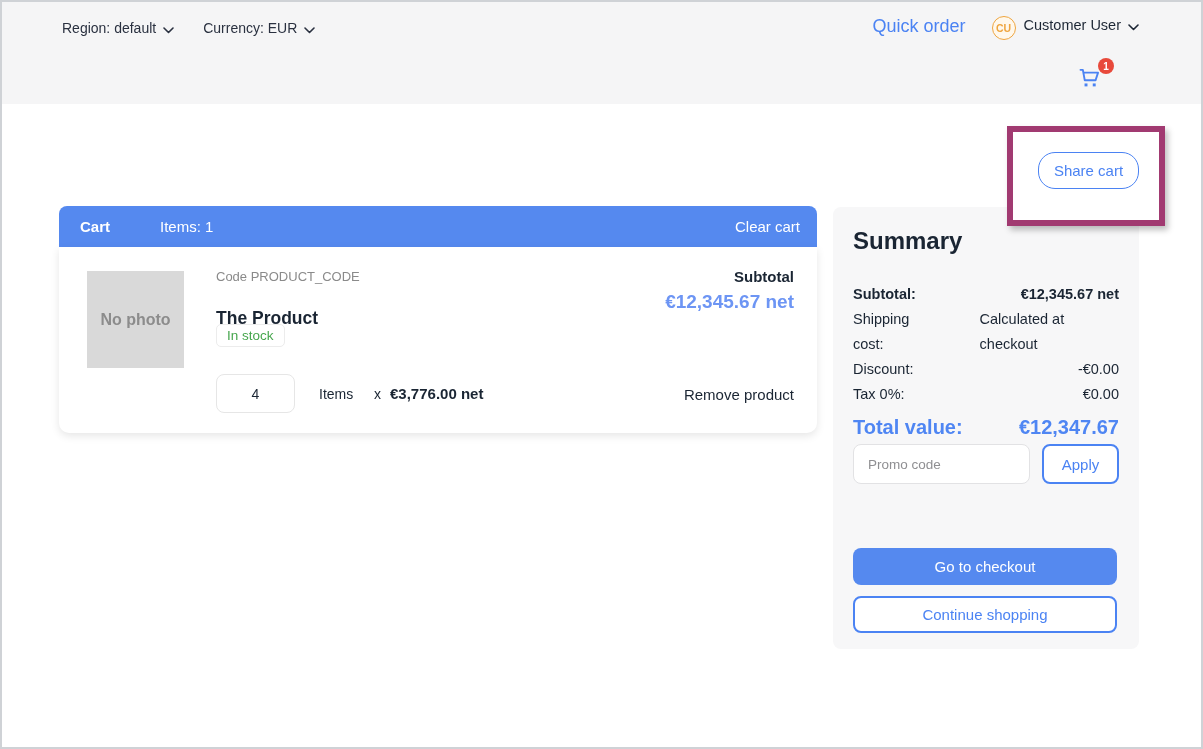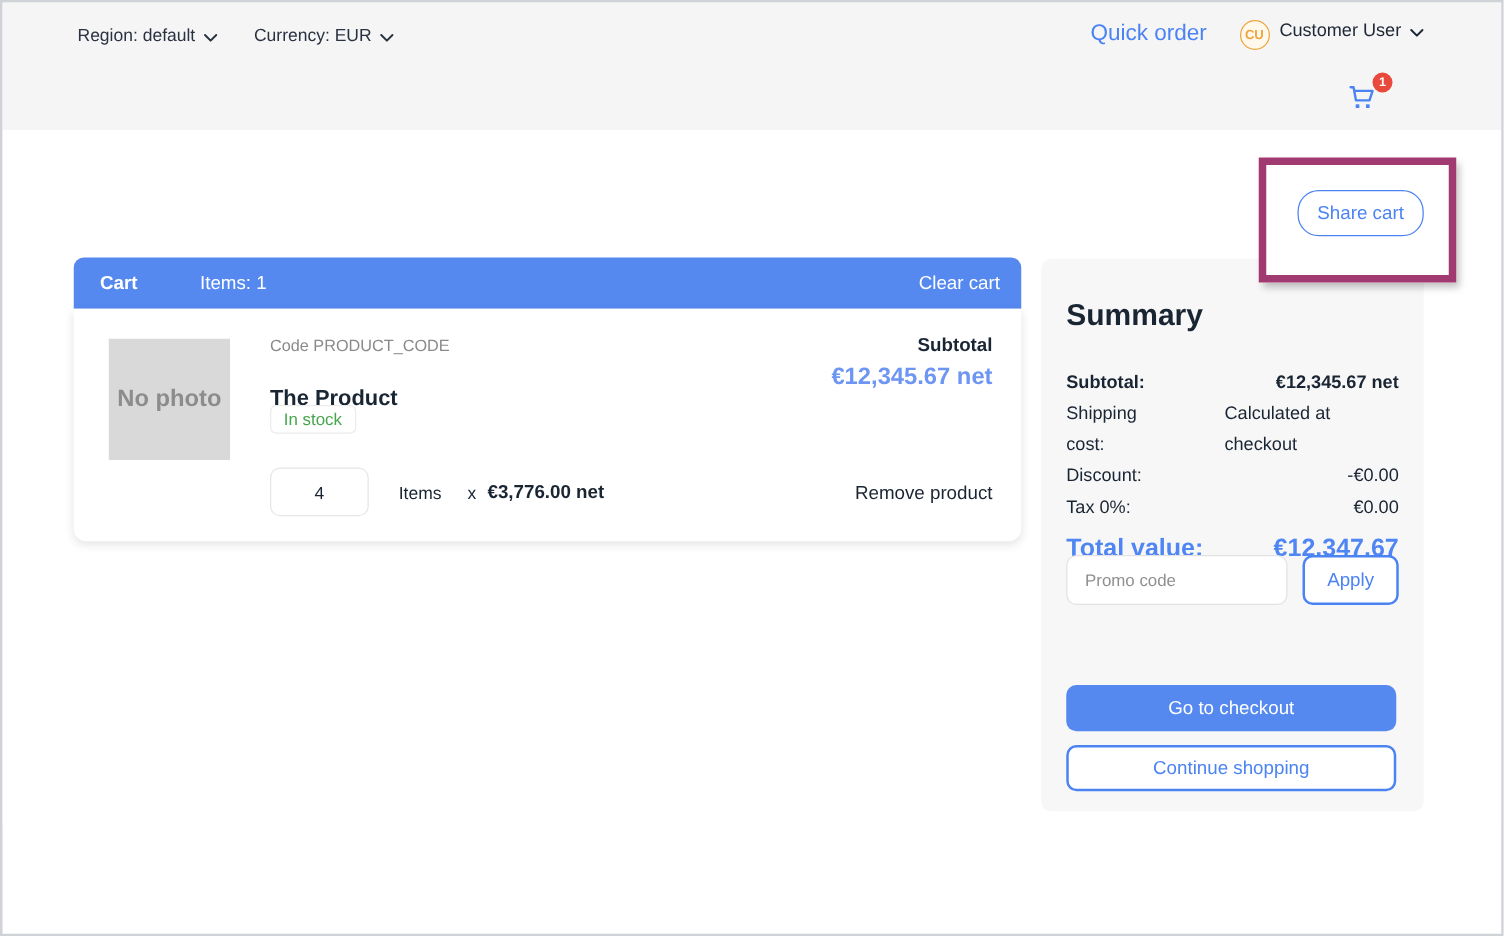--- a/index.html
+++ b/index.html
@@ -34,35 +34,35 @@
   .annotation { position:absolute; left:1005px; top:22px; width:158px; height:100px; background:#fff; border:6px solid #a13a71; box-shadow:3px 4px 6px rgba(0,0,0,0.25); z-index:5; }
   .share-btn { position:absolute; left:25px; top:20px; width:101px; height:37px; background:#fff; border:1.5px solid #4b83f3; border-radius:17px; color:#4b83f3; font-size:15px; display:flex; align-items:center; justify-content:center; cursor:pointer; }
 
   
   .cart-card { position:absolute; left:57px; top:102px; width:758px; }
   .cart-header { height:41px; background:#5589ef; border-radius:8px 8px 0 0; display:flex; align-items:center; color:#fff; font-size:15px; padding:0 17px 0 21px; }
   .cart-title { font-weight:bold; }
   .cart-items { margin-left:50px; }
   .clear-cart { margin-left:auto; cursor:pointer; }
   .cart-body { position:relative; height:186px; background:#fff; border-radius:0 0 10px 10px; box-shadow:0 3px 8px rgba(0,0,0,0.10); }
-  .nophoto { position:absolute; left:28px; top:24px; width:97px; height:97px; background:#d9d9d9; color:#8c8c8c; font-weight:bold; font-size:19px; display:flex; align-items:center; justify-content:center; }
+  .nophoto { position:absolute; left:28px; top:24px; width:97px; height:97px; background:#d9d9d9; color:#8c8c8c; font-weight:bold; font-size:16px; display:flex; align-items:center; justify-content:center; }
   .p-code { position:absolute; left:157px; top:22px; font-size:13px; color:#8a8a8a; }
   .p-name { position:absolute; left:157px; top:29px; font-size:17.5px; font-weight:bold; color:#1a2533;margin-top:32px; }
   .p-stock { position:absolute; left:157px; top:77px; font-size:13.5px; color:#46a64d; background:#fff; border:1px solid #ececec; border-radius:5px; padding:3px 10px; }
   .p-sub-label { position:absolute; right:23px; top:21px; font-size:15px; font-weight:bold; color:#1a2533; }
   .p-sub-value { position:absolute; right:23px; top:44px; font-size:19px; font-weight:bold; color:#6d95f4; }
   .qty-input { position:absolute; left:157px; top:127px; width:79px; height:39px; border:1px solid #e6e6e6; border-radius:8px; background:#fff; text-align:center; font-size:14px; color:#1a2533; font-family:"Liberation Sans", sans-serif; }
   .qty-items { position:absolute; left:260px; top:139px; font-size:14px; color:#1a2533; }
   .qty-x { position:absolute; left:315px; top:139px; font-size:14px; color:#1a2533; }
   .qty-price { position:absolute; left:331px; top:138px; font-size:15px; font-weight:bold; color:#1a2533; }
   .remove { position:absolute; right:23px; top:139px; font-size:15px; color:#1a2533; cursor:pointer; }
 
   
   .summary { position:absolute; left:831px; top:103px; width:306px; height:442px; background:#f7f7f8; border-radius:8px; padding:20px; }
-  .sum-title { font-size:24px; font-weight:bold; color:#1a2533; margin-top:12px; }
+  .sum-title { font-size:24px; font-weight:bold; color:#1a2533; margin-top:0; }
   .sum-rows { margin-top:27px; }
   .sum-row { display:flex; justify-content:space-between; font-size:14.5px; color:#1a2533; line-height:25px;gap:40px; }
   .sum-row .b { font-weight:bold; }
   .sum-total { display:flex; justify-content:space-between; margin-top:9px; font-size:20px; font-weight:bold; color:#4f86f3; }
   .promo-row { position:absolute; left:20px; top:237px; width:266px; display:flex; justify-content:space-between; }
   .promo-input { width:177px; height:40px; border:1px solid #e2e2e4; border-radius:8px; background:#fff; padding:0 14px; font-size:13.5px; color:#1a2533; font-family:"Liberation Sans", sans-serif; }
   .promo-input::placeholder { color:#8f8f92; }
   .apply-btn { width:77px; height:40px; background:#fff; border:2px solid #4b83f3; border-radius:8px; color:#4b83f3; font-size:15px; display:flex; align-items:center; justify-content:center; cursor:pointer; }
   .checkout-btn { position:absolute; left:20px; top:341px; width:264px; height:37px; background:#5589ef; border:none; border-radius:8px; color:#fff; font-size:15px; display:flex; align-items:center; justify-content:center; cursor:pointer; }
   .continue-btn { position:absolute; left:20px; top:389px; width:264px; height:37px; background:#fff; border:2px solid #4b83f3; border-radius:8px; color:#4b83f3; font-size:15px; display:flex; align-items:center; justify-content:center; cursor:pointer; }

